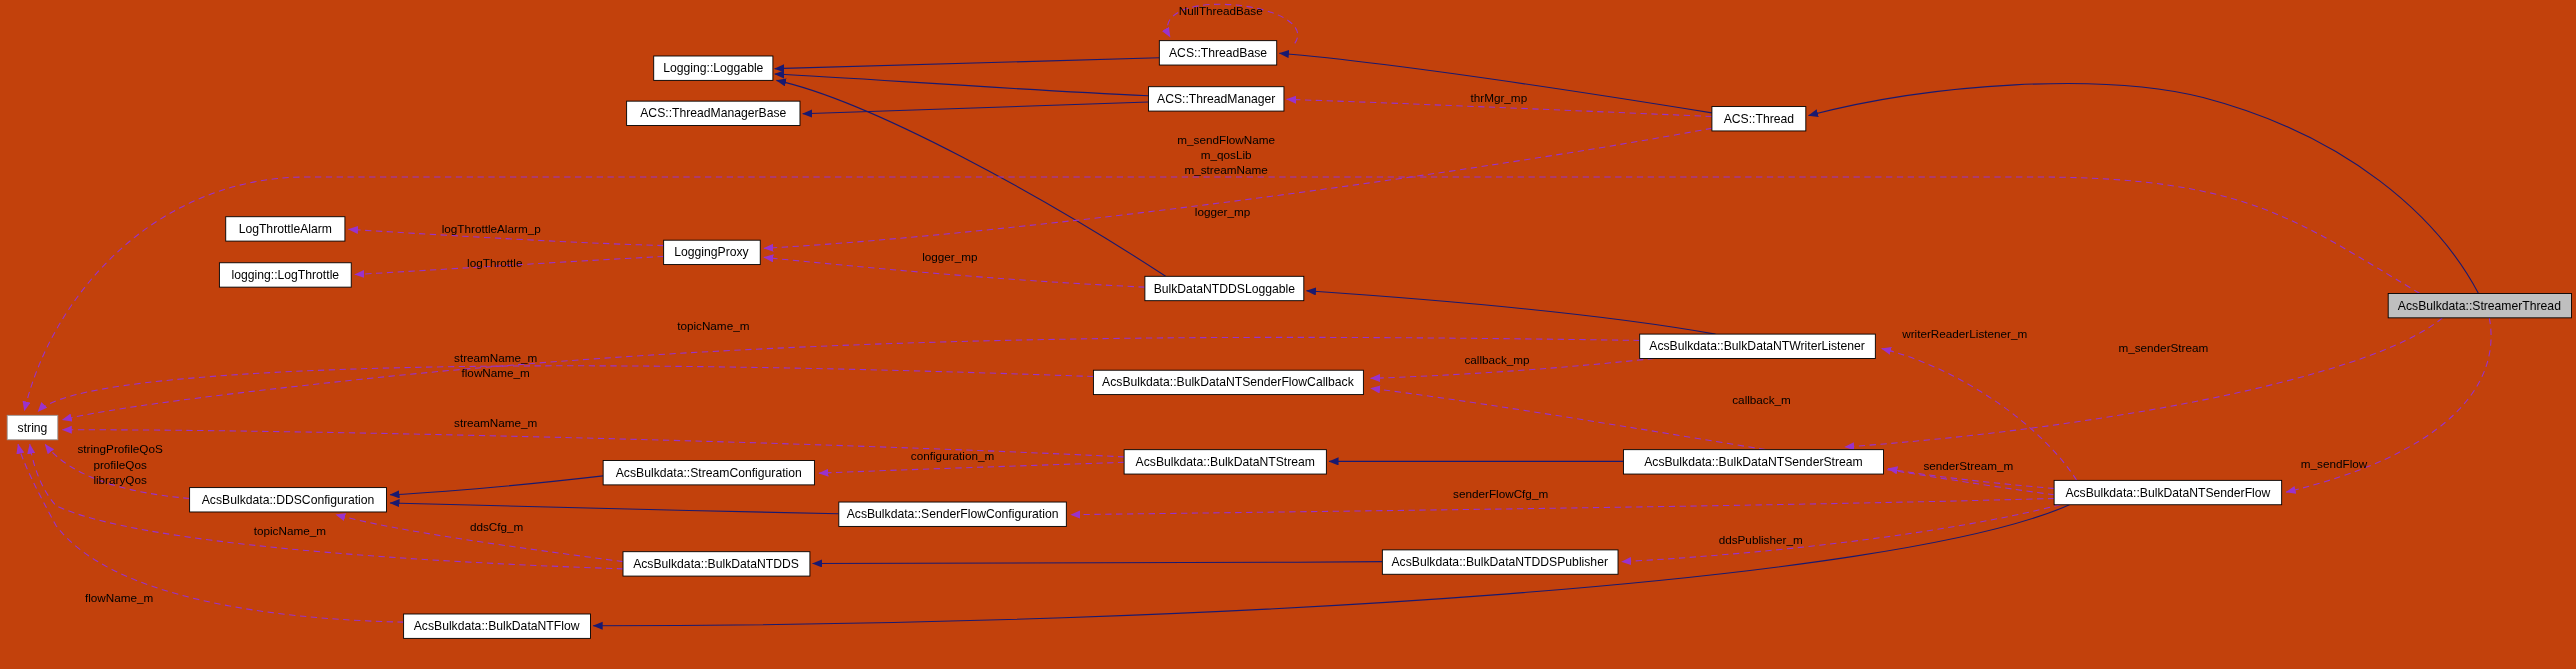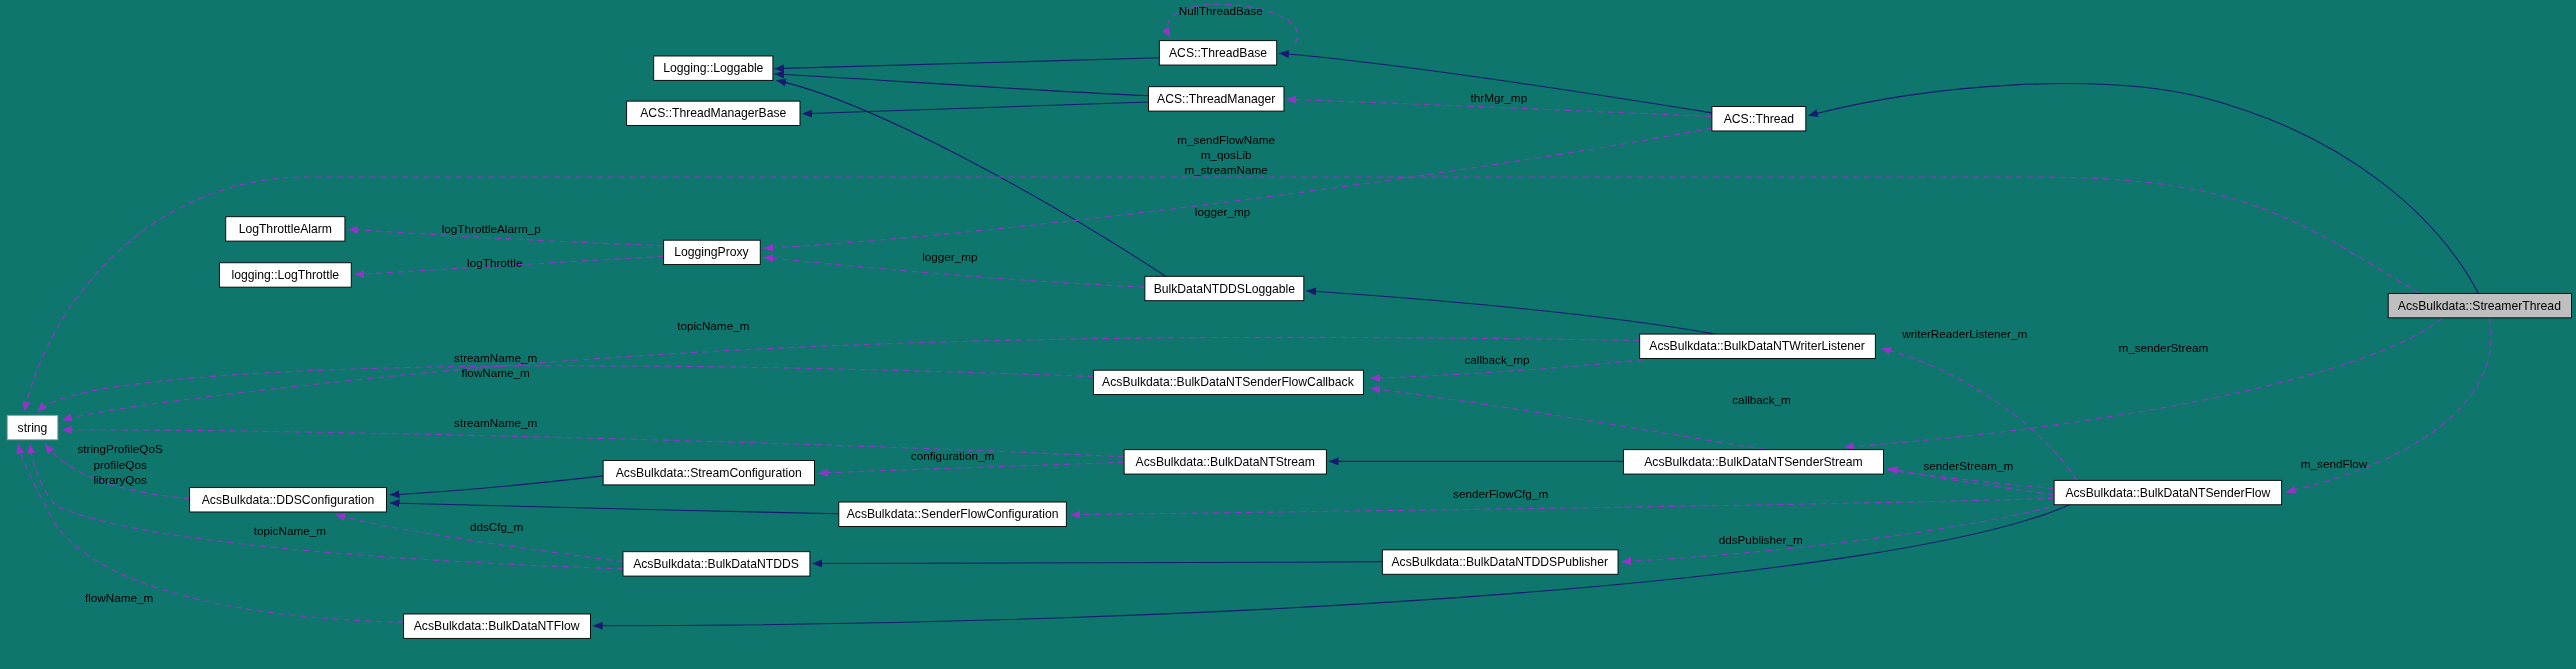--- a/index.html
+++ b/index.html
@@ -1,16 +1,16 @@
 <!DOCTYPE html>
 <html style="font-size:14.4px"><head>
 <meta charset="utf-8">
 <style>
   html,body{margin:0;padding:0;background:#ffffff;}
-  .canvas{position:relative;width:2576px;height:670px;background:#0f766e;overflow:hidden;text-align:right;}
+  .canvas{position:relative;width:2576px;height:670px;background:#c2410c;overflow:hidden;text-align:right;}
   svg text{font-family:"Liberation Sans","DejaVu Sans",sans-serif;fill:#000000;}
   .node-label{font-size:13.5px;text-anchor:middle;}
   .edge-label{font-size:13px;text-anchor:middle;}
   .node-rect{fill:#ffffff;stroke:#000000;stroke-width:1;}
   .node-rect.focus{fill:#bfbfbf;}
   .node-rect.external{stroke:#9a9a9a;}
   .inh{fill:none;stroke:#191970;stroke-width:1.2;}
   .use{fill:none;stroke:#9932cc;stroke-width:1.2;stroke-dasharray:7,5;}
 </style>
 </head>

